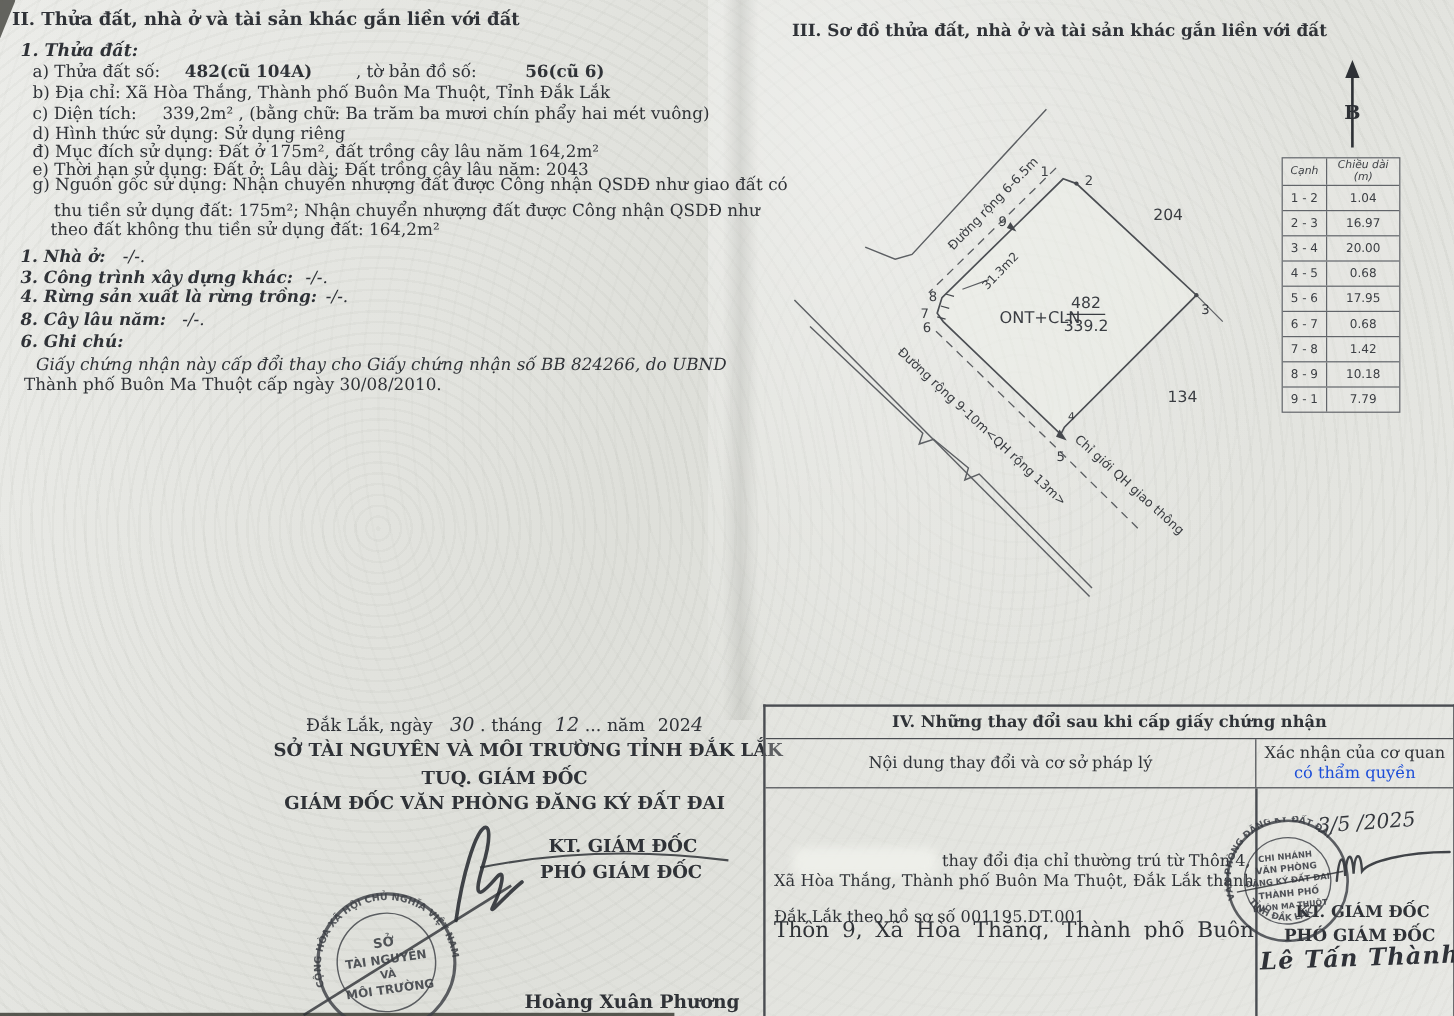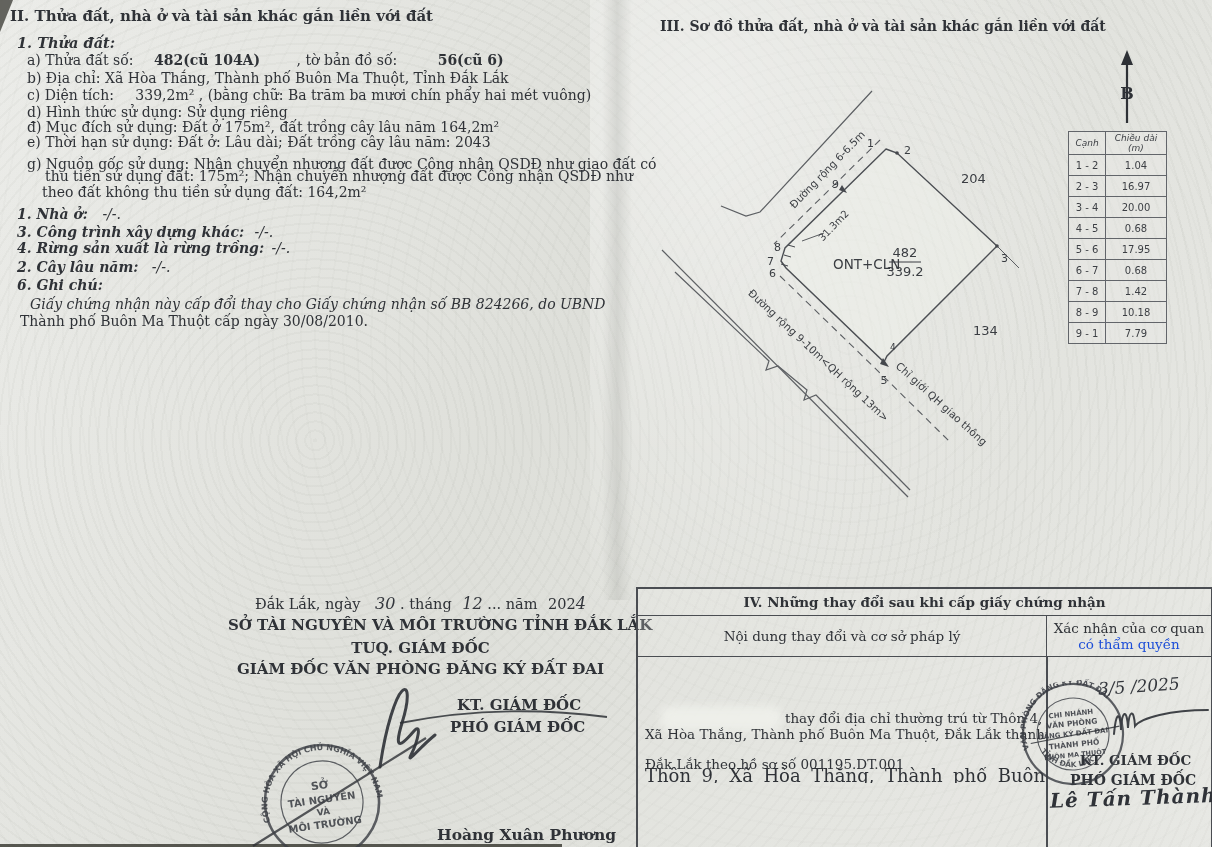--- a/index.html
+++ b/index.html
@@ -62,38 +62,38 @@
 </div>
 <div class="ln" style="left:27px;top:70px;">b) Địa chỉ:  Xã Hòa Thắng, Thành phố Buôn Ma Thuột, Tỉnh Đắk Lắk</div>
 <div class="ln" style="left:27px;top:87px;">
   <span>c) Diện tích:</span>
   <span style="margin-left:17px;">339,2m²</span>
   <span>, (bằng chữ: Ba trăm ba mươi chín phẩy hai mét vuông)</span>
 </div>
 <div class="ln" style="left:27px;top:104px;">d) Hình thức sử dụng:  Sử dụng riêng</div>
 <div class="ln" style="left:27px;top:119px;">đ) Mục đích sử dụng:  Đất ở 175m², đất trồng cây lâu năm 164,2m²</div>
 <div class="ln" style="left:27px;top:134px;">e) Thời hạn sử dụng:  Đất ở: Lâu dài; Đất trồng cây lâu năm: 2043</div>
-<div class="ln" style="left:27px;top:156px;">g) Nguồn gốc sử dụng: Nhận chuyển nhượng đất được Công nhận QSDĐ như giao đất có</div>
+<div class="ln" style="left:27px;top:146px;">g) Nguồn gốc sử dụng: Nhận chuyển nhượng đất được Công nhận QSDĐ như giao đất có</div>
 <div class="ln" style="left:45px;top:168px;">thu tiền sử dụng đất: 175m²; Nhận chuyển nhượng đất được Công nhận QSDĐ như</div>
 <div class="ln" style="left:42px;top:184px;">theo đất không thu tiền sử dụng đất: 164,2m²</div>
 
 <div class="ln" style="left:17px;top:206px;">
   <span class="b i">1. Nhà ở:</span>
   <span class="i" style="margin-left:10px;">-/-.</span>
 </div>
 <div class="ln" style="left:17px;top:224px;">
   <span class="b i">3. Công trình xây dựng khác:</span>
   <span class="i" style="margin-left:6px;">-/-.</span>
 </div>
 <div class="ln" style="left:17px;top:240px;">
   <span class="b i">4. Rừng sản xuất là rừng trồng:</span>
   <span class="i" style="margin-left:3px;">-/-.</span>
 </div>
 <div class="ln" style="left:17px;top:259px;">
-  <span class="b i">2. Cây lâu năm:</span>
+  <span class="b i">8. Cây lâu năm:</span>
   <span class="i" style="margin-left:9px;">-/-.</span>
 </div>
 <div class="ln b i" style="left:17px;top:277px;">6. Ghi chú:</div>
 <div class="ln" style="left:30px;top:296px;font-style:italic;">Giấy chứng nhận này cấp đổi thay cho Giấy chứng nhận số BB 824266, do UBND</div>
 <div class="ln" style="left:20px;top:313px;">Thành phố Buôn Ma Thuột cấp ngày 30/08/2010.</div>
 
 <div class="ln" style="left:255px;top:595px;font-size:14.5px;">
   <span>Đắk Lắk, ngày</span>
   <span class="hw" style="margin-left:10px;font-size:16px;">30</span>
   <span>. tháng</span>

